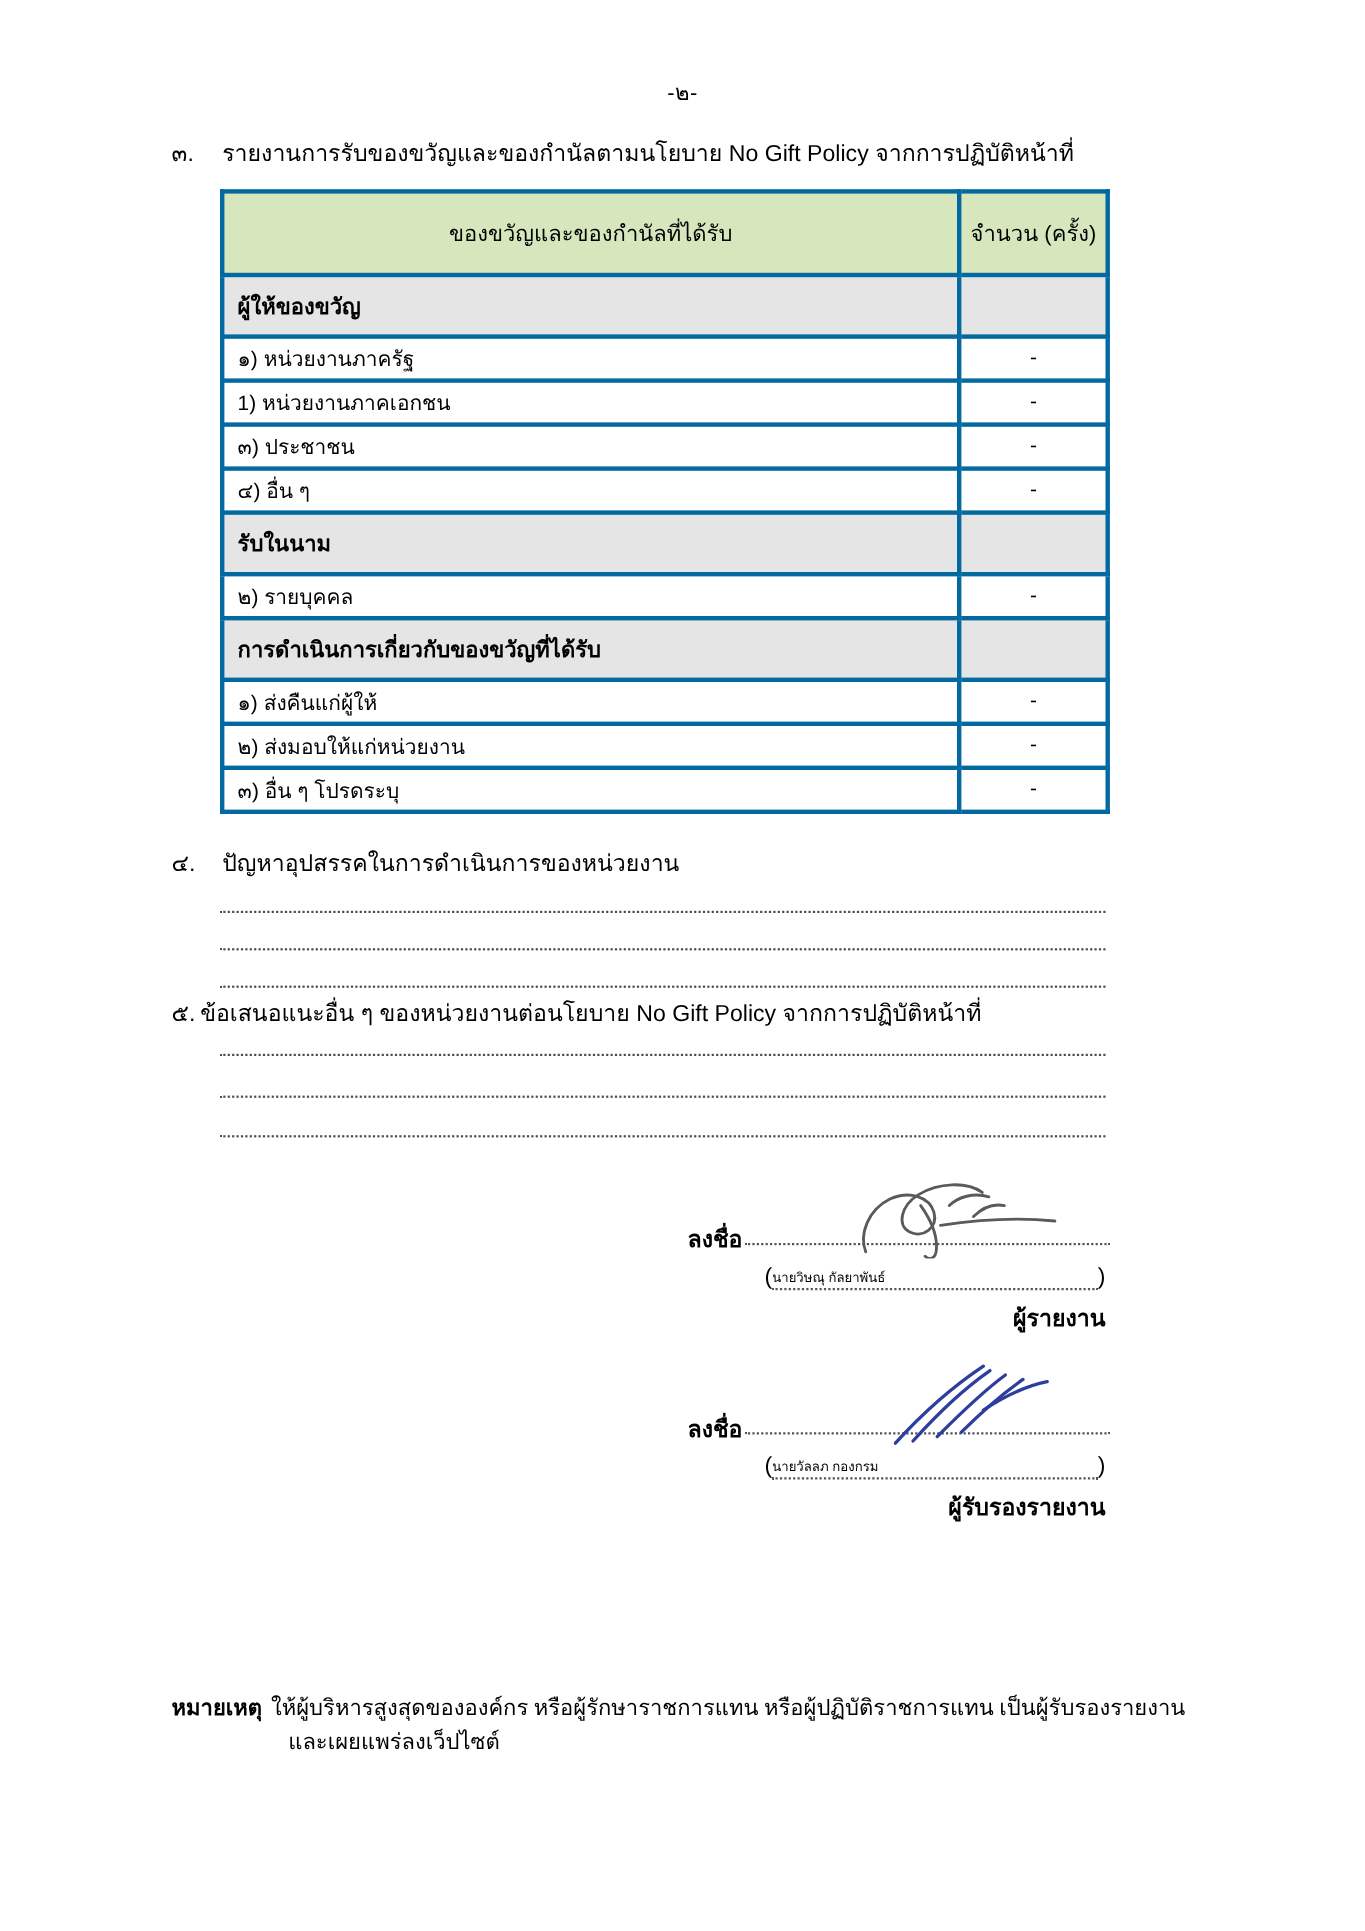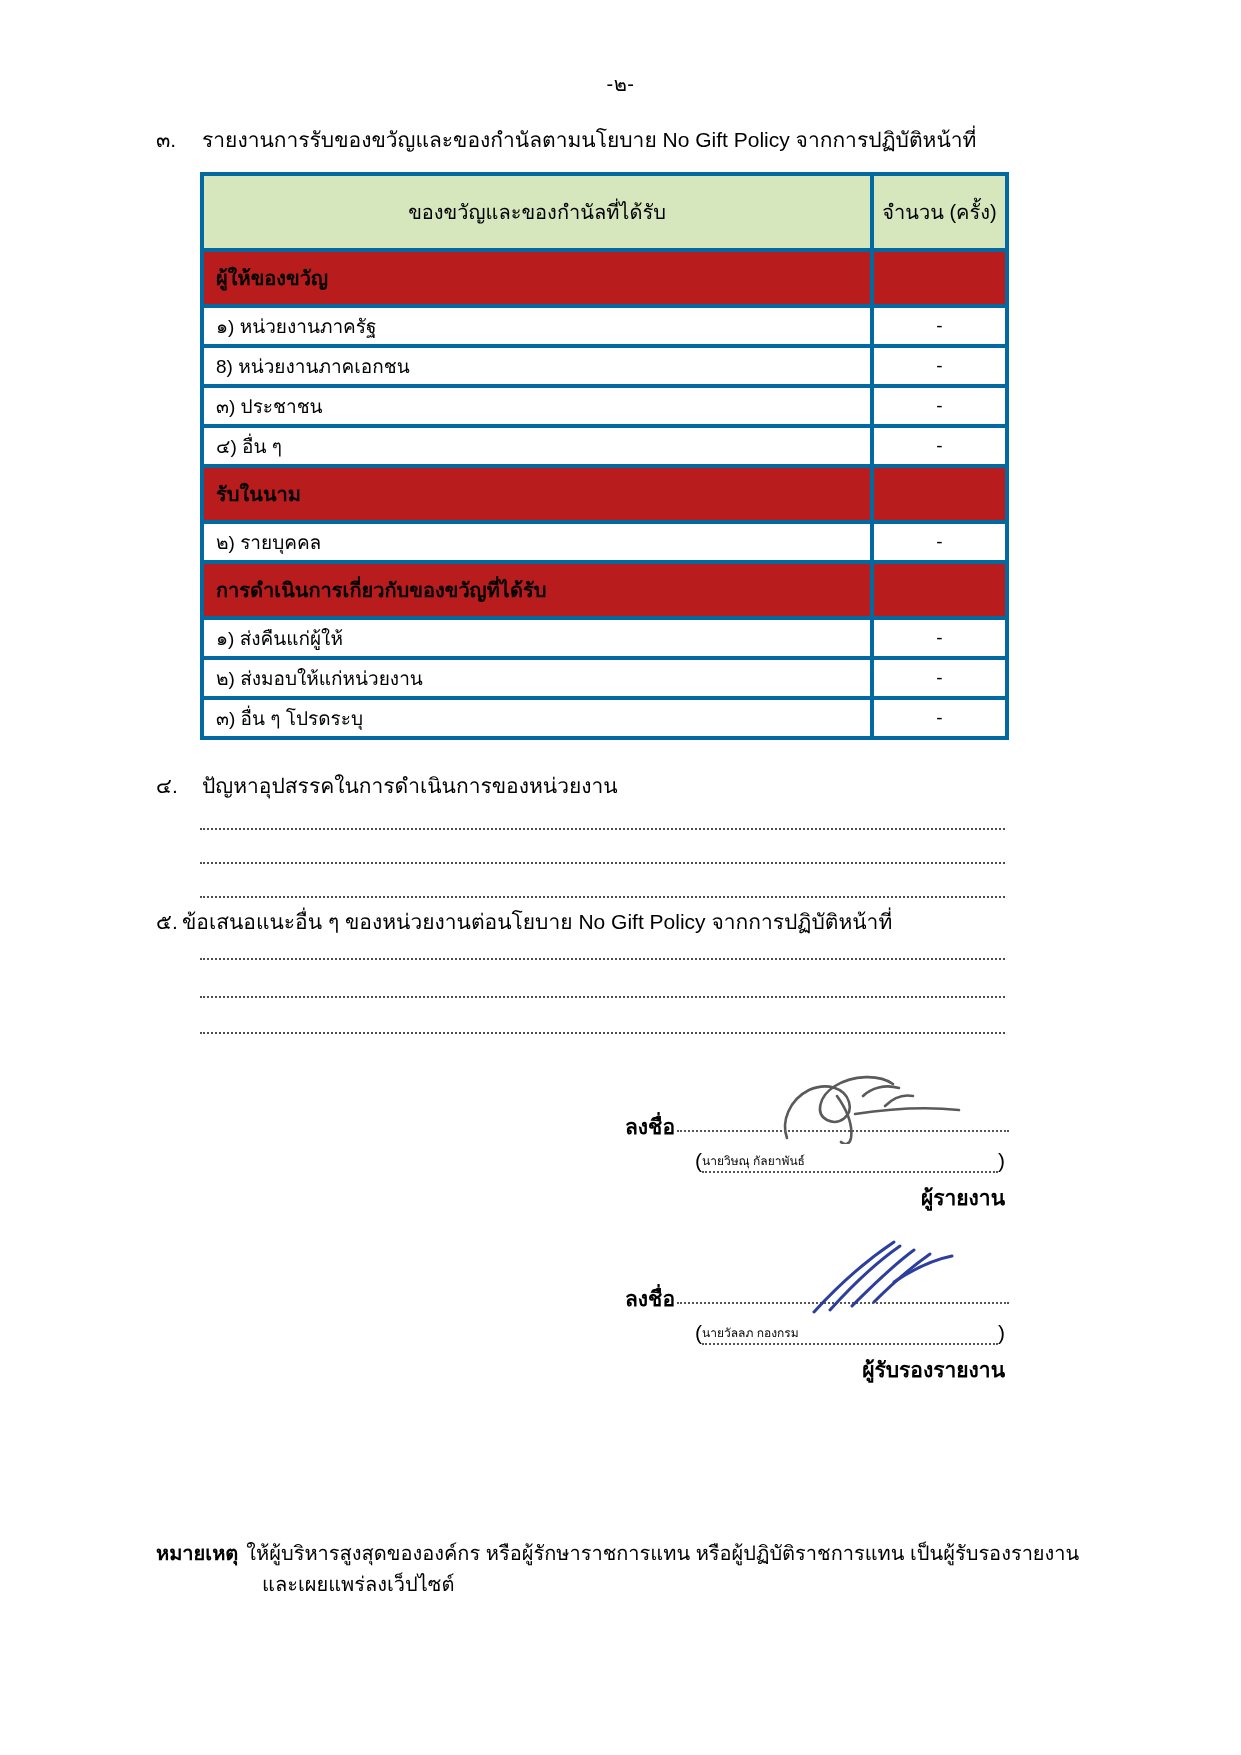--- a/index.html
+++ b/index.html
@@ -77,21 +77,21 @@
 
   .gift-table thead th {
     background: #d6e6bd;
     height: 72px;
     text-align: center;
     font-weight: normal;
     font-size: 20px;
   }
 
   tr.group > td {
-    background: #b91c1c;
+    background: #e5e5e5;
     height: 52px;
     font-weight: bold;
     font-size: 20px;
   }
   tr.group > td.label { padding-left: 12px; }
 
   tr.item > td {
     background: #ffffff;
     height: 36px;
   }
@@ -156,20 +156,21 @@
   }
 
   
   .note {
     position: absolute;
     top: 1538px;
     left: 156px;
     width: 1010px;
     font-size: 20px;
     line-height: 1.55;
+    font-family: Liberation Serif, serif;
   }
   .note .note-label {
     font-weight: bold;
     margin-right: 8px;
   }
   .note .note-l2 {
     display: block;
     padding-left: 106px;
   }
 </style>
@@ -199,21 +200,21 @@
     <tbody>
         <tr class="group">
           <td class="label">ผู้ให้ของขวัญ</td>
           <td class="count"></td>
         </tr>
         <tr class="item">
           <td class="label">๑) หน่วยงานภาครัฐ</td>
           <td class="count">-</td>
         </tr>
         <tr class="item">
-          <td class="label">8) หน่วยงานภาคเอกชน</td>
+          <td class="label">1) หน่วยงานภาคเอกชน</td>
           <td class="count">-</td>
         </tr>
         <tr class="item">
           <td class="label">๓) ประชาชน</td>
           <td class="count">-</td>
         </tr>
         <tr class="item">
           <td class="label">๔) อื่น ๆ</td>
           <td class="count">-</td>
         </tr>

